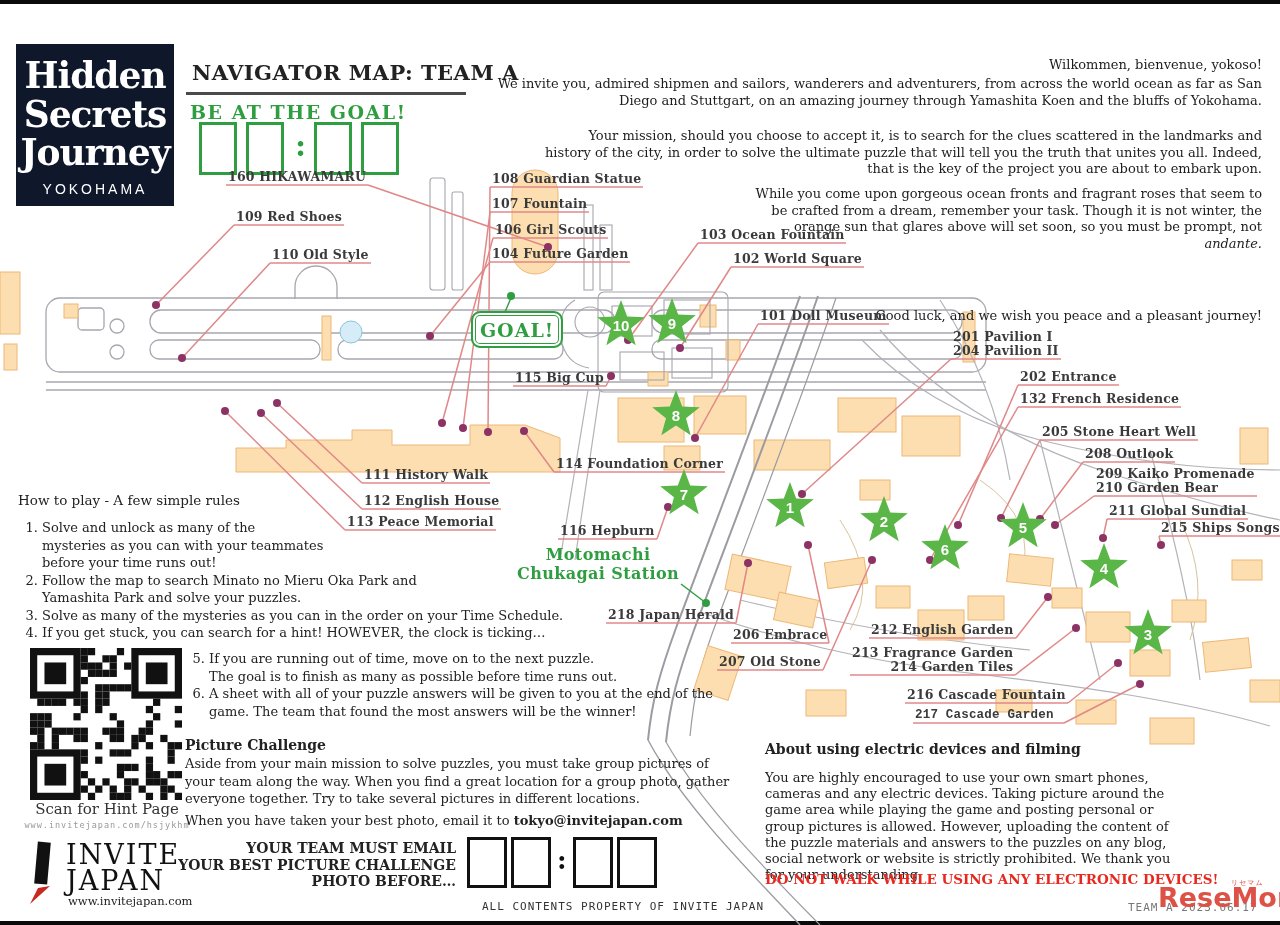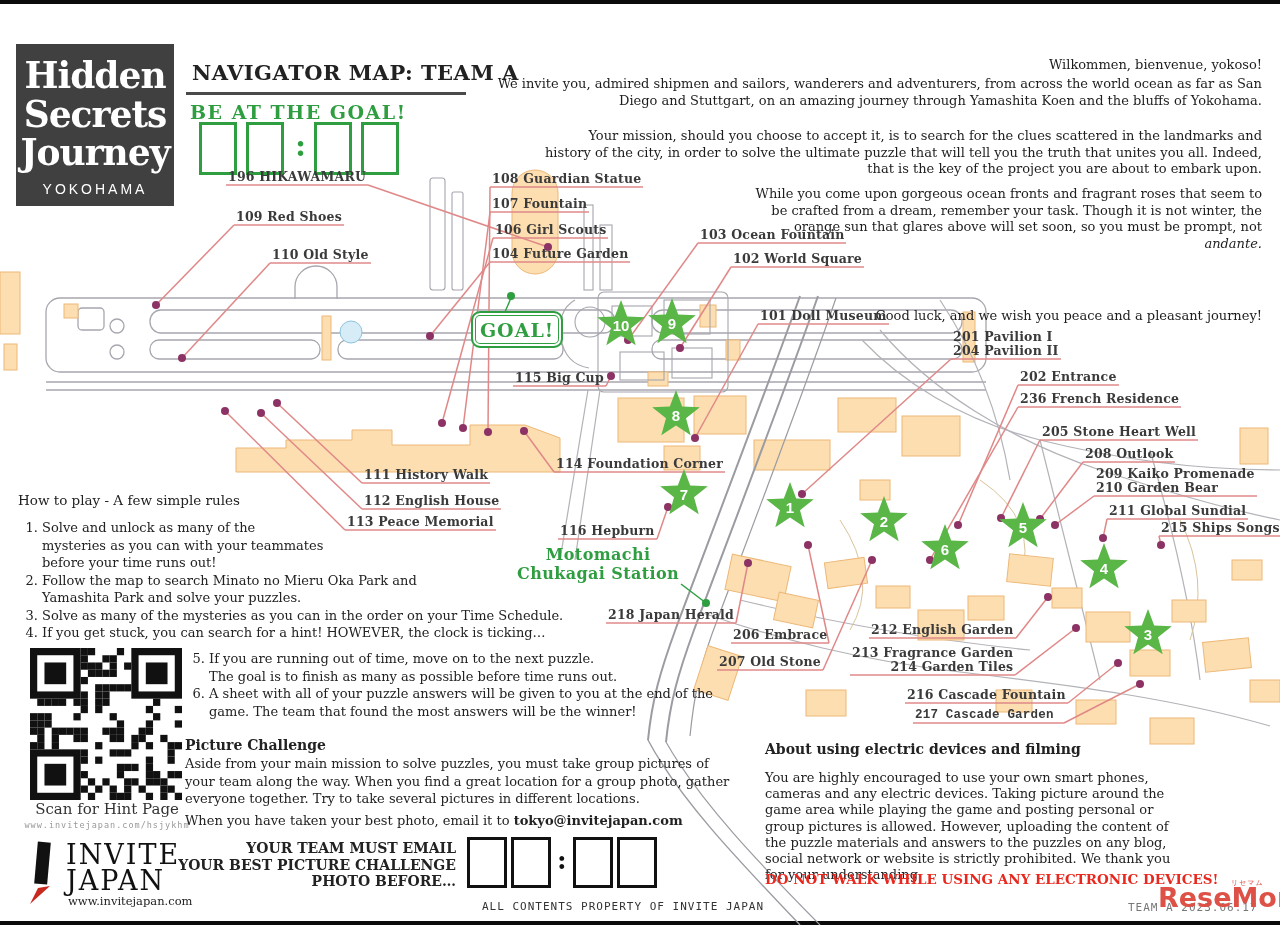--- a/index.html
+++ b/index.html
@@ -1,21 +1,21 @@
 <!DOCTYPE html>
 <html><head>
 <meta charset="utf-8">
 <style>
   html,body{margin:0;padding:0;background:#888;}
   #page{position:relative;width:1280px;height:925px;background:#fff;overflow:hidden;
         font-family:"DejaVu Serif",serif;color:#222;}
   .abs{position:absolute;}
   .edge{left:0;width:1280px;height:4px;background:#0a0a0a;}
   
-  #logo{left:16px;top:44px;width:158px;height:162px;background:#404040;color:#fff;text-align:center;}
+  #logo{left:16px;top:44px;width:158px;height:162px;background:#0f172a;color:#fff;text-align:center;}
   #logo .big{font-weight:bold;font-size:36px;line-height:37px;margin-top:14px;letter-spacing:-1px;transform:scaleY(1.04);}
   #logo .sub{font-family:"Liberation Sans",sans-serif;font-size:14px;letter-spacing:3px;margin-top:12px;}
   
   #title{left:192px;top:60px;font-size:21px;font-weight:bold;letter-spacing:.5px;}
   #title-rule{left:186px;top:92px;width:280px;height:3px;background:#4a4a4a;}
   #goal-banner{left:190px;top:101px;font-size:19px;font-weight:bold;letter-spacing:1.5px;}
   #time-boxes{left:199px;top:122px;display:flex;align-items:center;}
   .tbox{width:32px;height:47px;border:3px solid #2f9e41;margin-right:9px;background:#fff;}
   .tcolon{font-size:30px;font-weight:bold;color:#2f9e41;margin:0 8px 6px 2px;}
   
@@ -298,21 +298,21 @@
         <text x="1104" y="573.5" text-anchor="middle" font-family="&quot;Liberation Sans&quot;,sans-serif" font-size="15" font-weight="bold" fill="#fff">4</text>
       </g>
       <g>
         <polygon points="1148.0,609.0 1154.2,625.5 1171.8,626.3 1158.0,637.2 1162.7,654.2 1148.0,644.5 1133.3,654.2 1138.0,637.2 1124.2,626.3 1141.8,625.5" fill="#5ab647"></polygon>
         <text x="1148" y="639.5" text-anchor="middle" font-family="&quot;Liberation Sans&quot;,sans-serif" font-size="15" font-weight="bold" fill="#fff">3</text>
       </g>
     </svg>
 
   <div class="abs" id="labels" style="left:0;top:0;width:1280px;height:925px;z-index:3;pointer-events:none">
       <div class="mlabel" style="left: 228px; top: 170px;">
-        <div>196 HIKAWAMARU</div>
+        <div>160 HIKAWAMARU</div>
       </div>
       <div class="mlabel" style="left: 236px; top: 210px;">
         <div>109 Red Shoes</div>
       </div>
       <div class="mlabel" style="left: 272px; top: 248px;">
         <div>110 Old Style</div>
       </div>
       <div class="mlabel" style="left: 492px; top: 172px;">
         <div>108 Guardian Statue</div>
       </div>
@@ -375,21 +375,21 @@
         <div>217 Cascade Garden</div>
       </div>
       <div class="mlabel" style="left: 953px; top: 330px;">
         <div>201 Pavilion I</div>
         <div>204 Pavilion II</div>
       </div>
       <div class="mlabel" style="left: 1020px; top: 370px;">
         <div>202 Entrance</div>
       </div>
       <div class="mlabel" style="left: 1020px; top: 392px;">
-        <div>236 French Residence</div>
+        <div>132 French Residence</div>
       </div>
       <div class="mlabel" style="left: 1042px; top: 425px;">
         <div>205 Stone Heart Well</div>
       </div>
       <div class="mlabel" style="left: 1085px; top: 447px;">
         <div>208 Outlook</div>
       </div>
       <div class="mlabel" style="left: 1096px; top: 467px;">
         <div>209 Kaiko Promenade</div>
         <div>210 Garden Bear</div>

